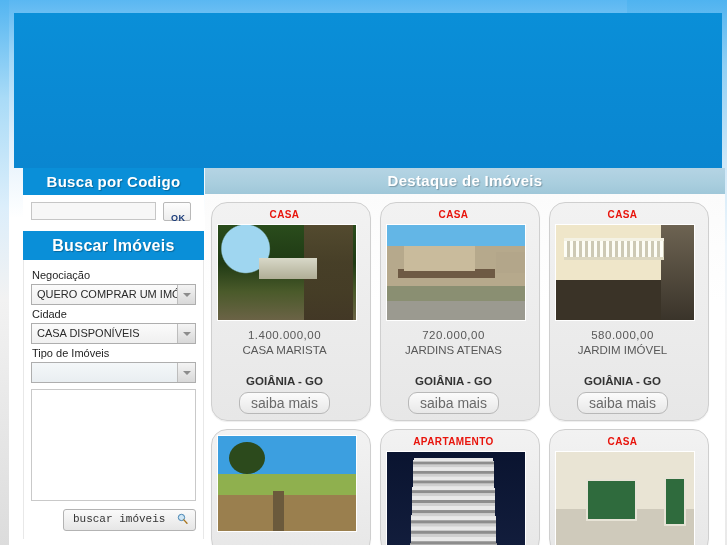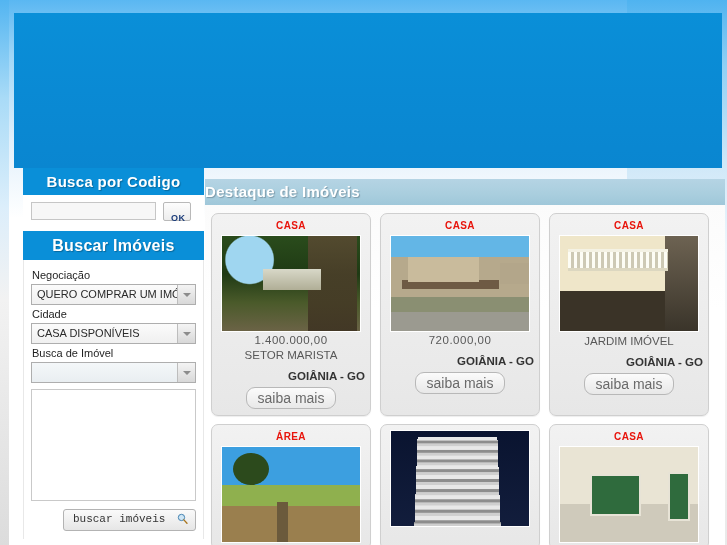--- a/index.html
+++ b/index.html
@@ -156,36 +156,36 @@
     position: absolute;
     left: 196px; top: 168px;
     width: 520px;
   }
   .destaque-head {
     height: 26px;
     background: linear-gradient(to bottom, #b5d4e4 0%, #a9cede 60%, #9fc7d9 100%);
     color: #ffffff;
     font-size: 15px;
     font-weight: bold;
+    text-align: center;
     line-height: 26px;
     text-shadow: 1px 1px 1px rgba(70,90,105,.45);
     letter-spacing: .3px;
-    margin-top: 11px;
   }
   .cards-area {
     padding: 8px 4px 0 6px;
     background: linear-gradient(to bottom,#fbfbfb,#ffffff 30%,#ffffff);
   }
   .card-row { display: flex; gap: 9px; margin-bottom: 8px; }
   .card {
     width: 160px;
     border: 1px solid #cfcfcf;
-    border-radius: 7px;
+    border-radius: 16px;
     background: linear-gradient(to bottom,#f2f2f2 0%,#ededed 45%,#e7e7e7 100%);
-    padding: 5px 5px 6px 5px;
+    padding: 5px 18px 6px 5px;
     text-align: center;
     box-shadow: 0 1px 1px rgba(0,0,0,.07);
   }
   .card-type {
     color: #e8140c;
     font-size: 10px;
     font-weight: bold;
     letter-spacing: .4px;
     margin: 1px 0 4px 0;
   }
@@ -193,33 +193,32 @@
     width: 140px; height: 97px;
     margin: 0 auto;
     border: 1px solid #ffffff;
     overflow: hidden;
     position: relative;
   }
   .card-price {
     font-size: 11.5px;
     color: #585858;
     letter-spacing: .5px;
-    margin-top: 2px;
+    margin-top: 8px;
   }
   .card-neigh {
     font-size: 11.5px;
     color: #585858;
     margin-top: 3px;
   }
   .card-city {
     font-size: 11.5px;
     color: #333333;
     font-weight: bold;
-    margin-top: 9px;
-    text-align: right;
+    margin-top: 19px;
   }
   .card-more {
     display: inline-block;
     margin-top: 5px;
     border: 1px solid #b8b8b8;
     border-radius: 9px;
     background: linear-gradient(to bottom,#fbfbfb,#e8e8e8);
     font-size: 14px;
     color: #6a6a6a;
     padding: 2px 11px;
@@ -295,21 +294,21 @@
           <span>QUERO COMPRAR UM IMÓVEL</span>
           <span class="arrow"></span>
         </div>
 
         <div class="fld-label">Cidade</div>
         <div class="sel">
           <span>CASA DISPONÍVEIS</span>
           <span class="arrow"></span>
         </div>
 
-        <div class="fld-label">Busca de Imóvel</div>
+        <div class="fld-label">Tipo de Imóveis</div>
         <div class="sel empty">
           <span></span>
           <span class="arrow"></span>
         </div>
 
         <div class="result-box"></div>
 
         <div class="search-row">
           <button class="search-btn">
             <span>buscar imóveis</span>
@@ -332,57 +331,59 @@
       <div class="cards-area">
 
         <div class="card-row">
 
           <div class="card">
             <div class="card-type">CASA</div>
             <div class="card-photo">
               <div class="ph ph-house1"></div>
             </div>
             <div class="card-price">1.400.000,00</div>
-            <div class="card-neigh">SETOR MARISTA</div>
+            <div class="card-neigh">CASA MARISTA</div>
             <div class="card-city">GOIÂNIA - GO</div>
             <button class="card-more">saiba mais</button>
           </div>
 
           <div class="card">
             <div class="card-type">CASA</div>
             <div class="card-photo">
               <div class="ph ph-house2"></div>
             </div>
             <div class="card-price">720.000,00</div>
+            <div class="card-neigh">JARDINS ATENAS</div>
             <div class="card-city">GOIÂNIA - GO</div>
             <button class="card-more">saiba mais</button>
           </div>
 
           <div class="card">
             <div class="card-type">CASA</div>
             <div class="card-photo">
               <div class="ph ph-house3"></div>
             </div>
+            <div class="card-price">580.000,00</div>
             <div class="card-neigh">JARDIM IMÓVEL</div>
             <div class="card-city">GOIÂNIA - GO</div>
             <button class="card-more">saiba mais</button>
           </div>
 
         </div>
 
         <div class="card-row">
 
           <div class="card">
-            <div class="card-type">ÁREA</div>
             <div class="card-photo">
               <div class="ph ph-area"></div>
             </div>
           </div>
 
           <div class="card">
+            <div class="card-type">APARTAMENTO</div>
             <div class="card-photo">
               <div class="ph ph-apt"></div>
             </div>
           </div>
 
           <div class="card">
             <div class="card-type">CASA</div>
             <div class="card-photo">
               <div class="ph ph-interior"></div>
             </div>

